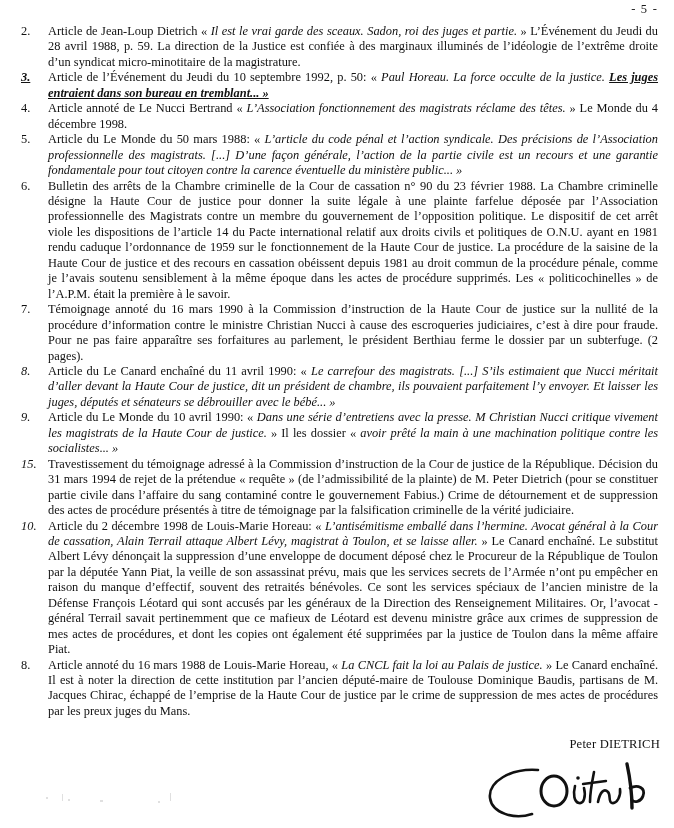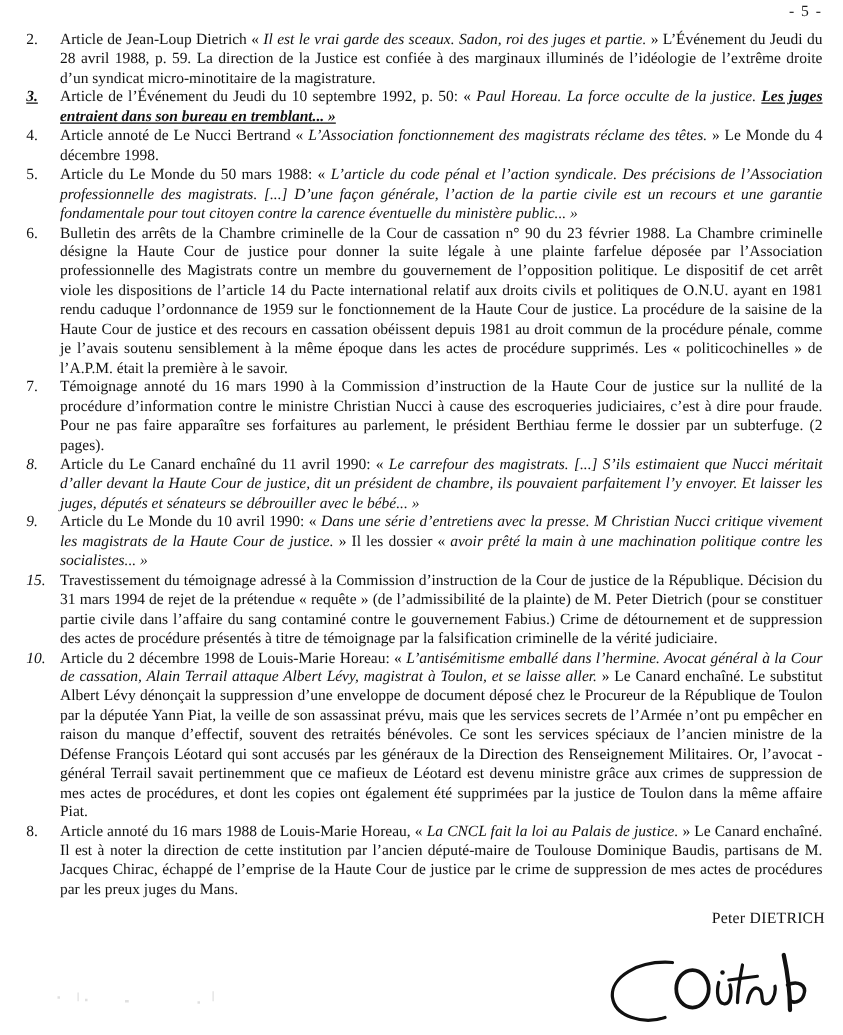--- a/index.html
+++ b/index.html
@@ -79,21 +79,21 @@
   .signature-block {
     position: absolute;
     right: 14px;
     bottom: 8px;
     width: 220px;
     text-align: right;
   }
   .signature-name {
     font-size: 12.6px;
     letter-spacing: 0.2px;
-    margin-bottom: 16px;
+    margin-bottom: 6px;
     white-space: nowrap;
   }
   .signature-mark {
     display: block;
     margin-left: auto;
     margin-right: 4px;
   }
 
   
   .scan-speckles {

